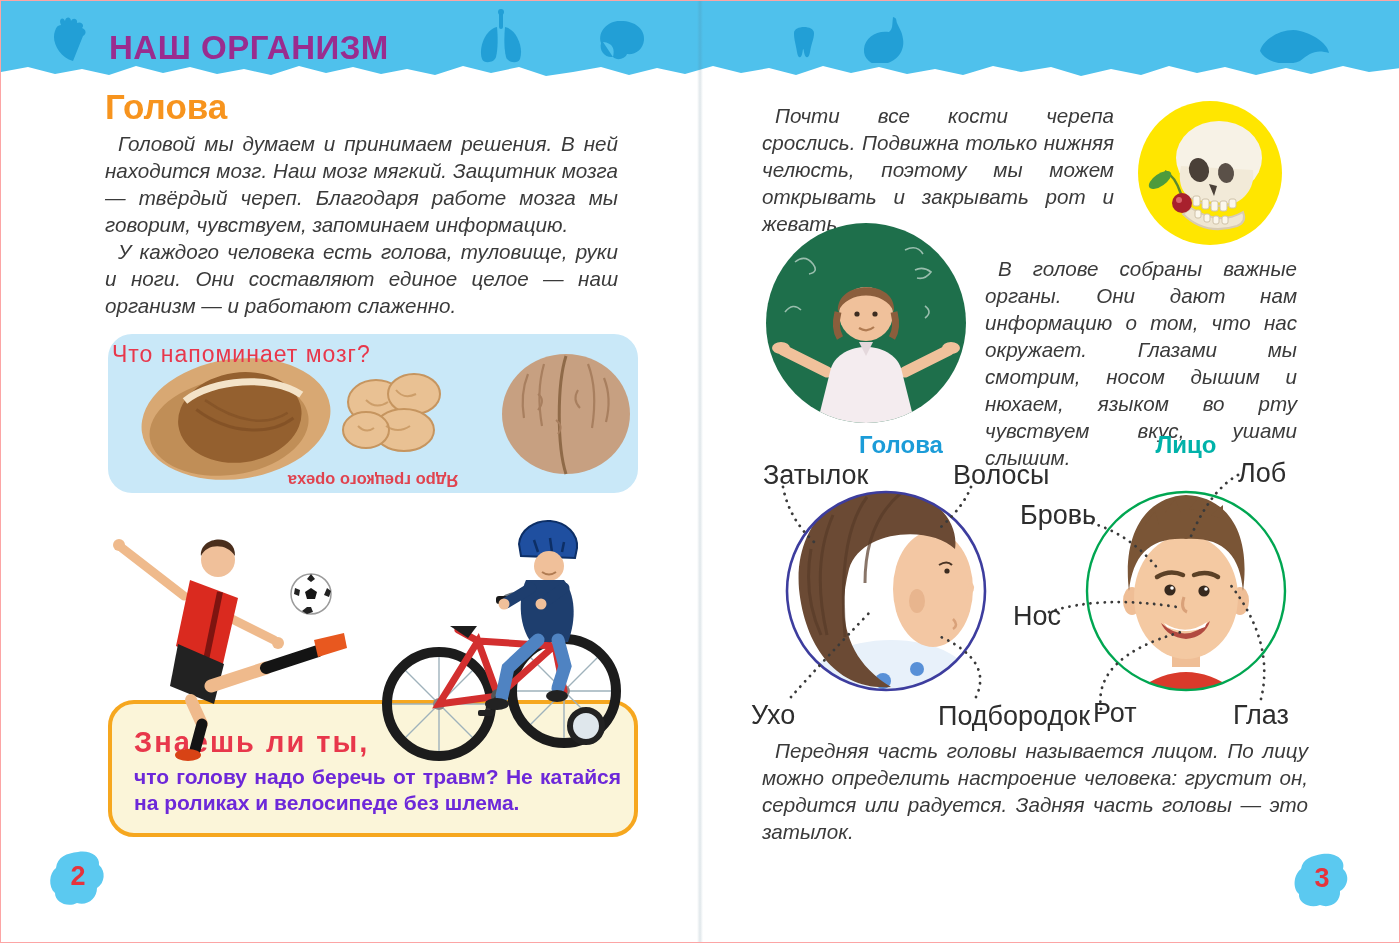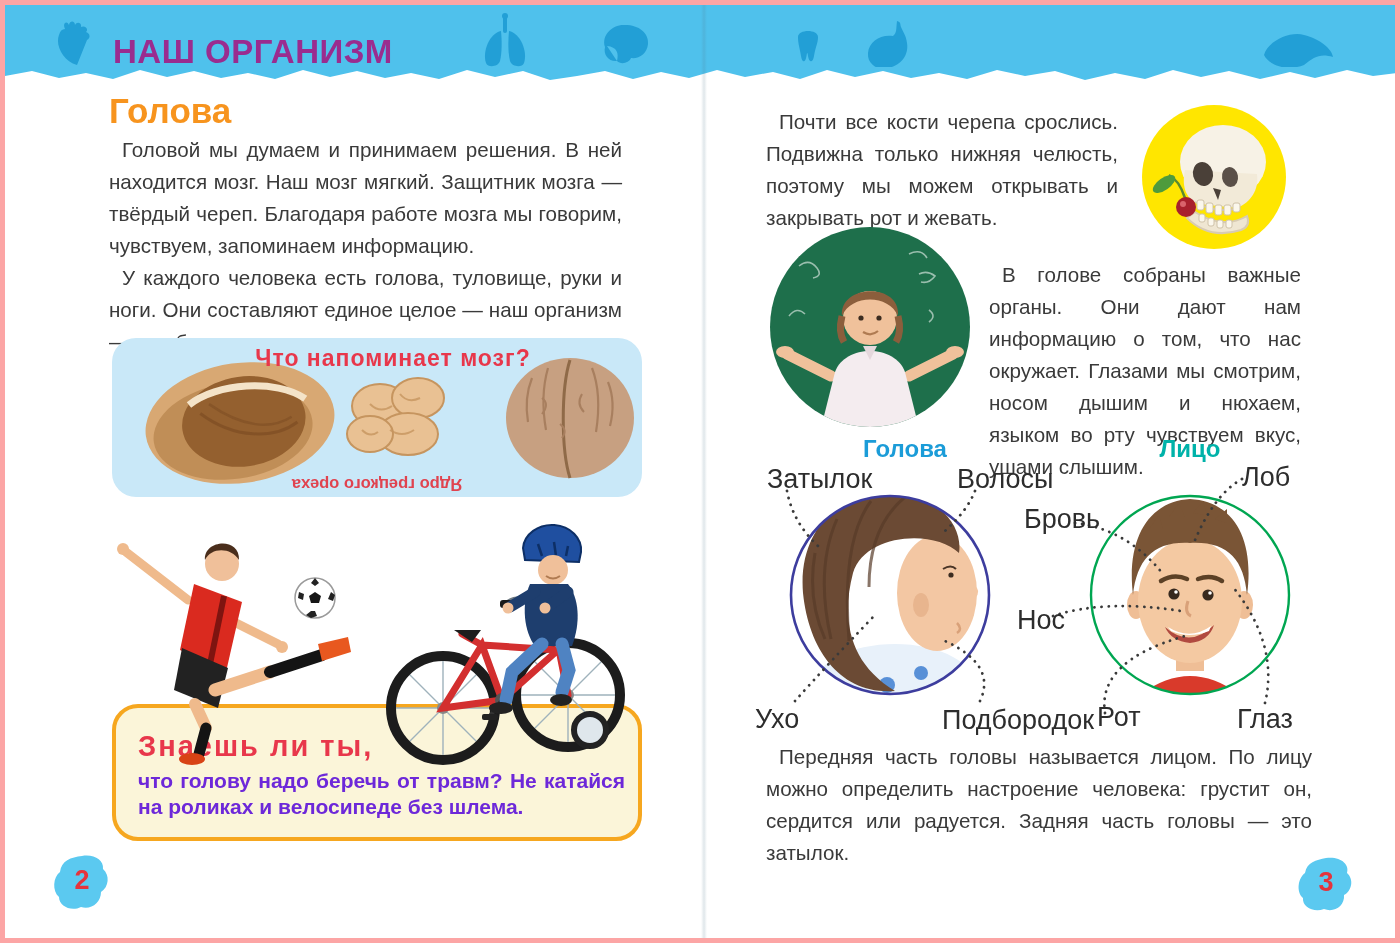--- a/index.html
+++ b/index.html
@@ -1,33 +1,33 @@
 <!DOCTYPE html>
 <html><head>
 <meta charset="utf-8">
 <style>
   html,body{margin:0;padding:0;background:#fff;}
   .page{position:relative;width:1400px;height:943px;background:#fff;overflow:hidden;
-        font-family:"Liberation Sans",sans-serif;border:5px solid #fca5a5;box-sizing:border-box;}
+        font-family:"Liberation Sans",sans-serif;border:1px solid #fca5a5;box-sizing:border-box;}
   .fold{position:absolute;left:696px;top:0;width:6px;height:100%;
         background:linear-gradient(to right,rgba(80,120,140,0),rgba(80,120,140,.18),rgba(80,120,140,0));z-index:9;}
   
   .header{position:absolute;left:0;top:0;width:1400px;height:62px;background:#4FC1EC;}
   .header-jag{position:absolute;left:0;top:62px;width:1400px;height:16px;display:block;}
   .header-title{position:absolute;left:108px;top:28px;font-size:33px;font-weight:bold;
                 color:#9A2C8F;letter-spacing:.5px;white-space:nowrap;}
   .organ{position:absolute;top:0;}
   
-  .para{position:absolute;text-align:justify;font-size:20.6px;line-height:32px;color:#3a3a3a;}
+  .para{position:absolute;text-align:justify;font-size:20.6px;line-height:27px;color:#3a3a3a;font-style:italic;}
   .para p{margin:0;text-indent:13px;}
   .heading{position:absolute;left:104px;top:86px;font-size:35px;font-weight:bold;color:#F7941E;}
   
   .quiz-box{position:absolute;left:107px;top:333px;width:530px;height:159px;background:#C9E8F8;border-radius:24px;}
-  .quiz-title{position:absolute;left:16px;top:7px;width:100%;text-align:center;color:#E8374B;
-              font-size:23px;font-weight:bold;letter-spacing:1px;}
+  .quiz-title{position:absolute;left:4px;top:7px;width:100%;color:#E8374B;
+              font-size:23px;font-weight:normal;letter-spacing:1px;}
   .quiz-caption{position:absolute;left:0;bottom:3px;width:100%;text-align:center;color:#E0434F;
                 font-size:16.5px;font-weight:bold;transform:rotate(180deg);}
   
   .know-box{position:absolute;left:107px;top:699px;width:530px;height:137px;background:#FBF5D9;
             border:4px solid #F6A71F;border-radius:26px;box-sizing:border-box;z-index:2;}
   .know-lead{position:absolute;left:22px;top:22px;font-size:29px;font-weight:bold;color:#E8374B;letter-spacing:2px;}
   .know-body{position:absolute;left:22px;top:60px;width:487px;text-align:justify;
              font-size:21px;line-height:26px;color:#6d28d9;font-weight:bold;}
   .kids{position:absolute;left:105px;top:497px;width:550px;height:266px;z-index:5;}
   

